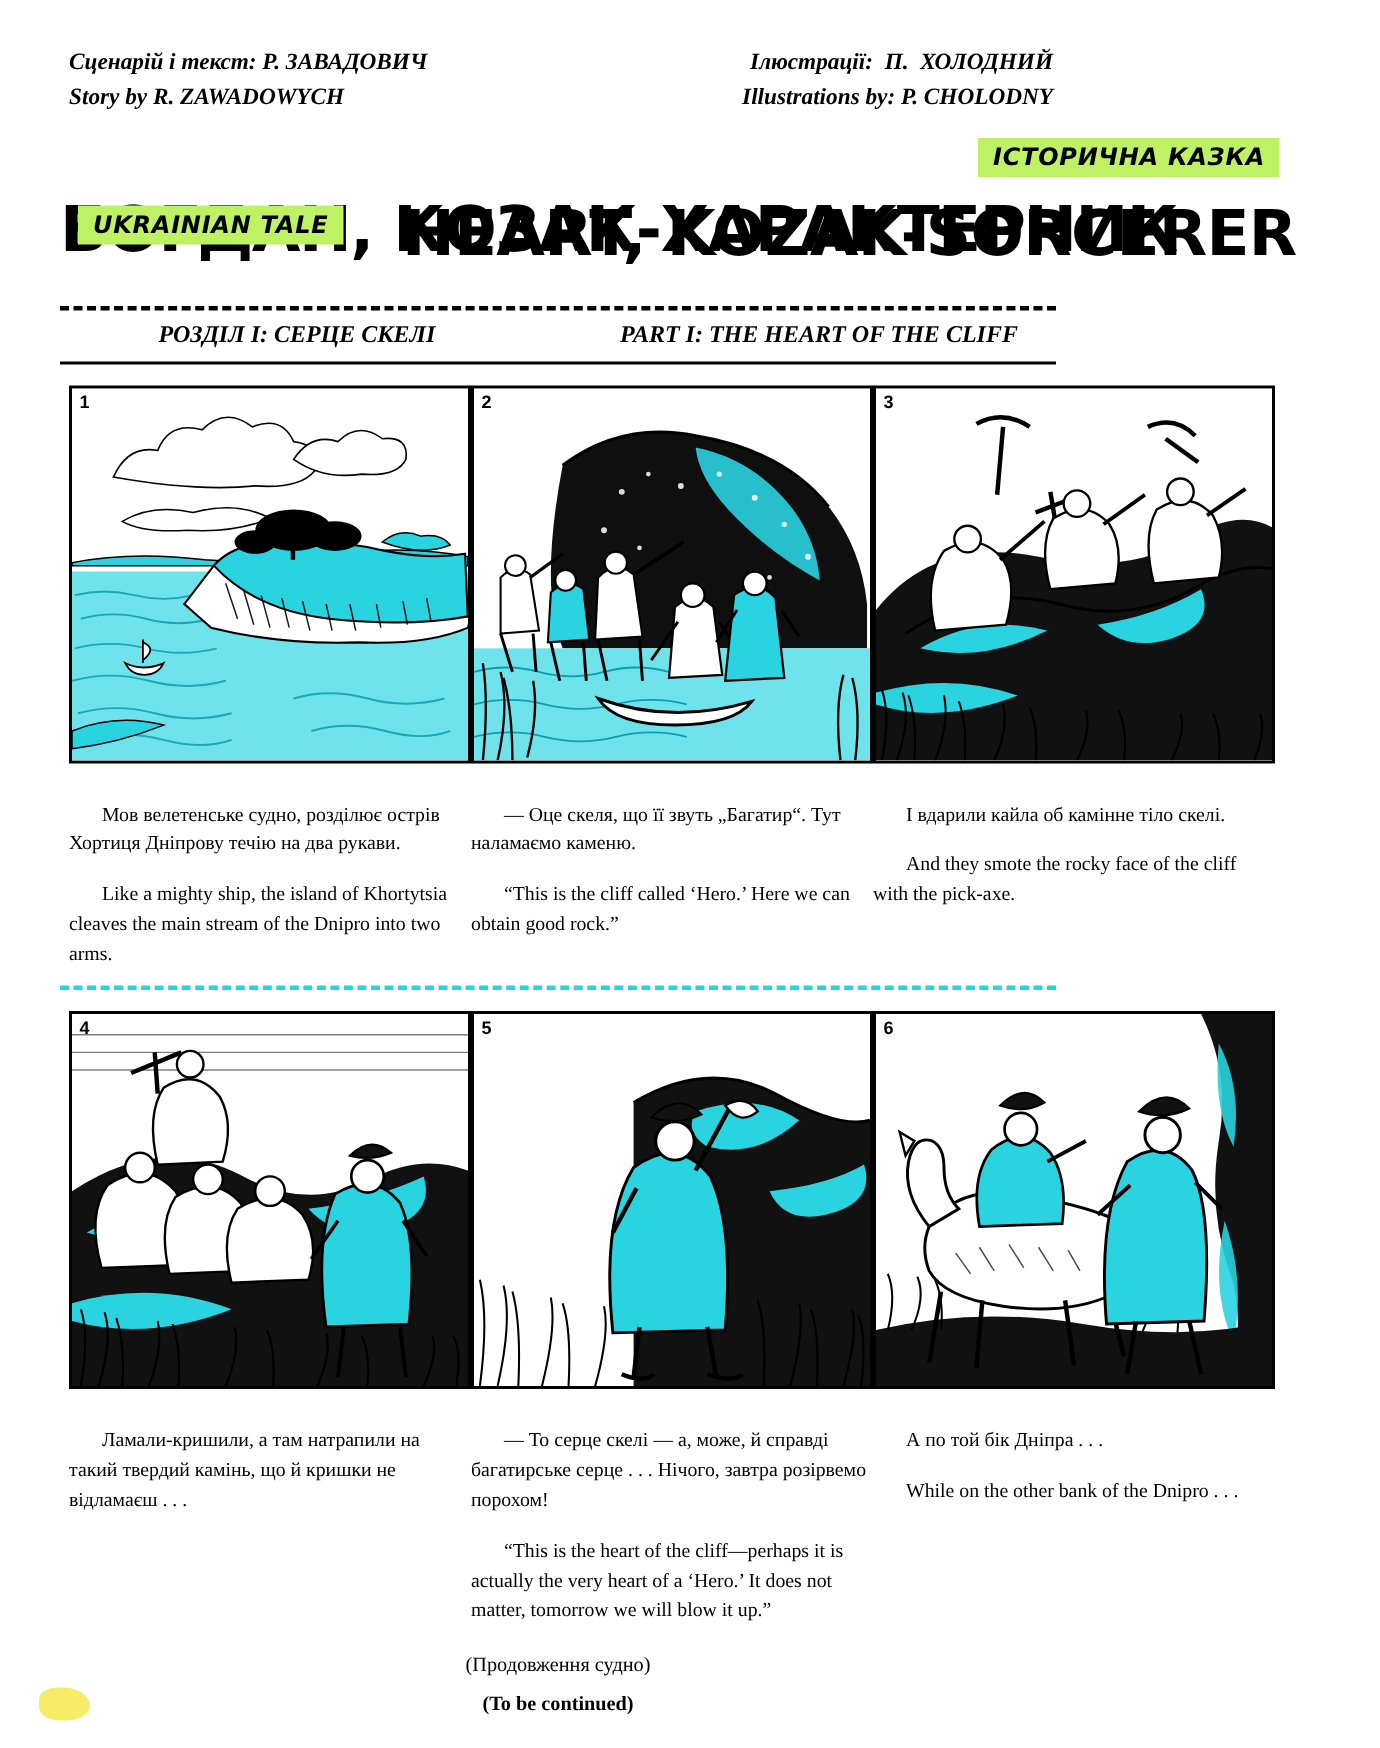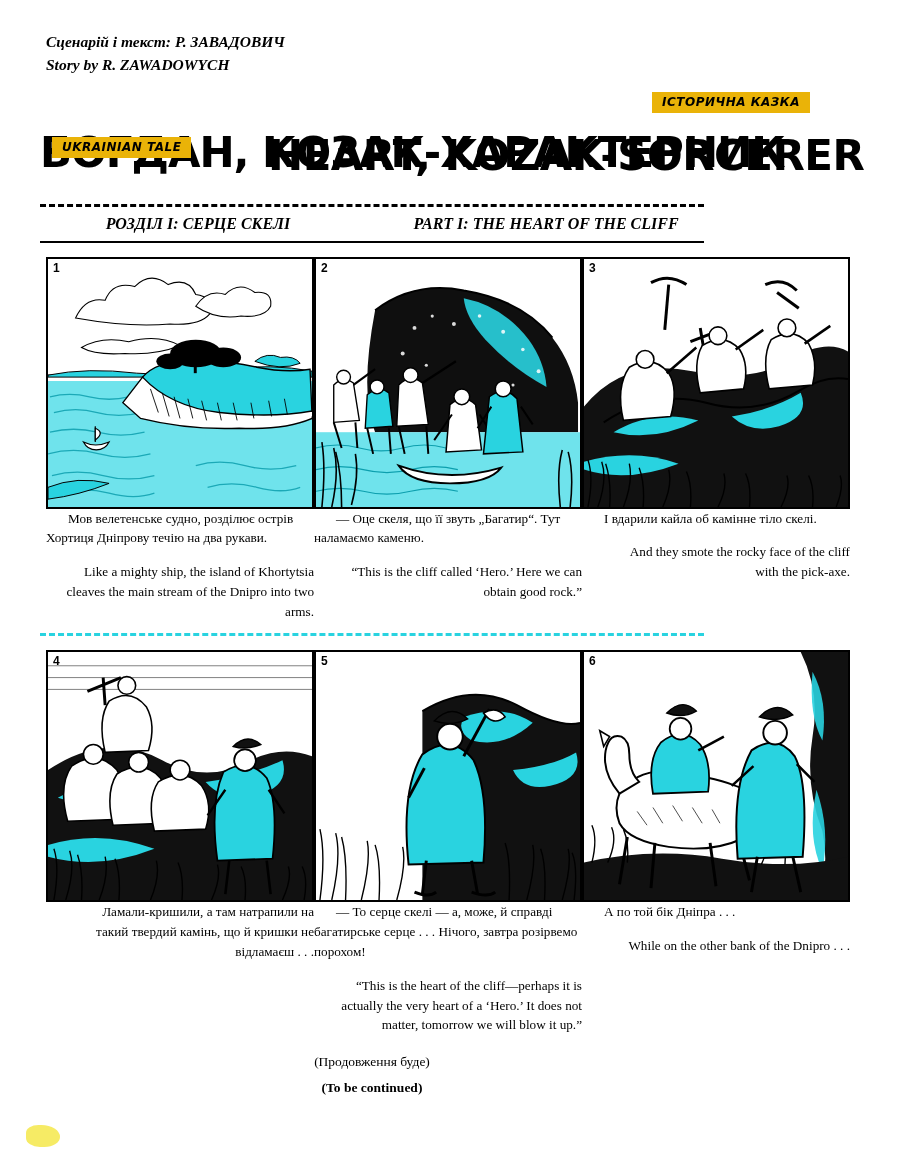--- a/index.html
+++ b/index.html
@@ -62,25 +62,25 @@
     left: 268px;
     top: 44px;
     font-family: "DejaVu Sans", sans-serif;
     font-weight: bold;
     font-size: 42px;
     letter-spacing: -0.5px;
     white-space: nowrap;
   }
   .tag {
     position: absolute;
-    background: #eab308;
+    background: #bef264;
     font-family: "DejaVu Sans", sans-serif;
     font-weight: bold;
     font-style: italic;
-    font-size: 12px;
+    font-size: 16px;
     letter-spacing: 0.5px;
     padding: 3px 10px 4px 10px;
     color: #000;
     white-space: nowrap;
   }
   .tag-uk {
     left: 652px;
     top: 5px;
   }
   .tag-en {
@@ -154,29 +154,29 @@
   .panel .num {
     position: absolute;
     left: 5px;
     top: 2px;
     font-family: "Liberation Sans", sans-serif;
     font-weight: bold;
     font-size: 12px;
     z-index: 9;
   }
   .caption {
-    margin-top: 0;
+    margin-top: 24px;
     font-size: 13.2px;
     line-height: 1.5;
   }
   .caption p {
     margin: 0 0 14px 0;
     text-indent: 22px;
   }
-  .caption p:last-child { margin-bottom: 0; text-align: right; }
+  .caption p:last-child { margin-bottom: 0; }
   .caption .en { font-family: "Liberation Serif", serif; }
 
   
   .footer {
     text-align: center;
     margin-top: 14px;
     font-size: 13.5px;
     line-height: 1.9;
   }
   .footer .en { font-weight: bold; }
@@ -197,20 +197,24 @@
 </style>
 </head>
 <body>
 
 <div class="page">
 
   <div class="credits">
     <div class="col-left">
       <div class="credit-line">Сценарій і текст: Р. ЗАВАДОВИЧ</div>
       <div class="credit-line">Story by R. ZAWADOWYCH</div>
+    </div>
+    <div class="col-right">
+      <div class="credit-line">Ілюстрації:  П.  ХОЛОДНИЙ</div>
+      <div class="credit-line">Illustrations by: P. CHOLODNY</div>
     </div>
   </div>
 
   <div class="title-block">
     <div class="tag tag-uk">ІСТОРИЧНА КАЗКА</div>
     <div class="title-uk">БОГДАН, КОЗАК-ХАРАКТЕРНИК</div>
     <div class="tag tag-en">UKRAINIAN TALE</div>
     <div class="title-en">HEART, KOZAK-SORCERER</div>
   </div>
 
@@ -603,18 +607,18 @@
         </svg>
       </div>
       <div class="caption">
         <p>А по той бік Дніпра . . .</p>
         <p class="en">While on the other bank of the Dnipro . . .</p>
       </div>
     </div>
   </div>
 
   <div class="footer">
-    <div>(Продовження  буде)</div>
+    <div>(Продовження  судно)</div>
     <div class="en">(To be continued)</div>
   </div>
 
   <div class="yellow-smudge"></div>
 </div>
 
 </body></html>

